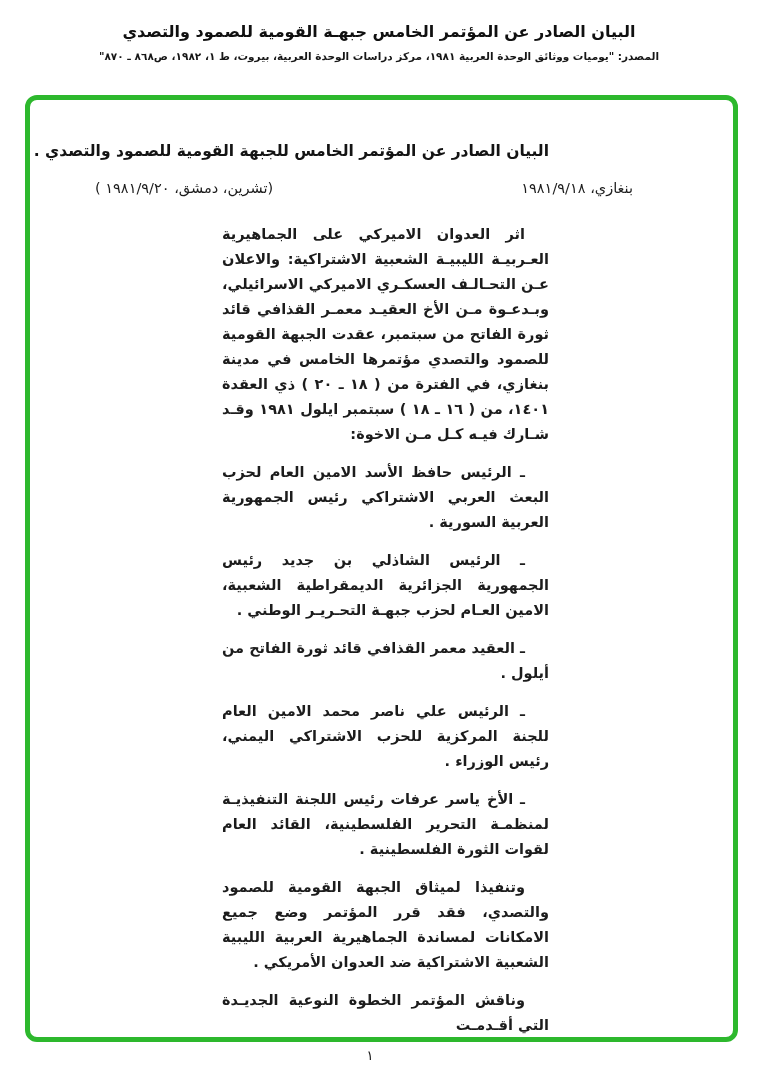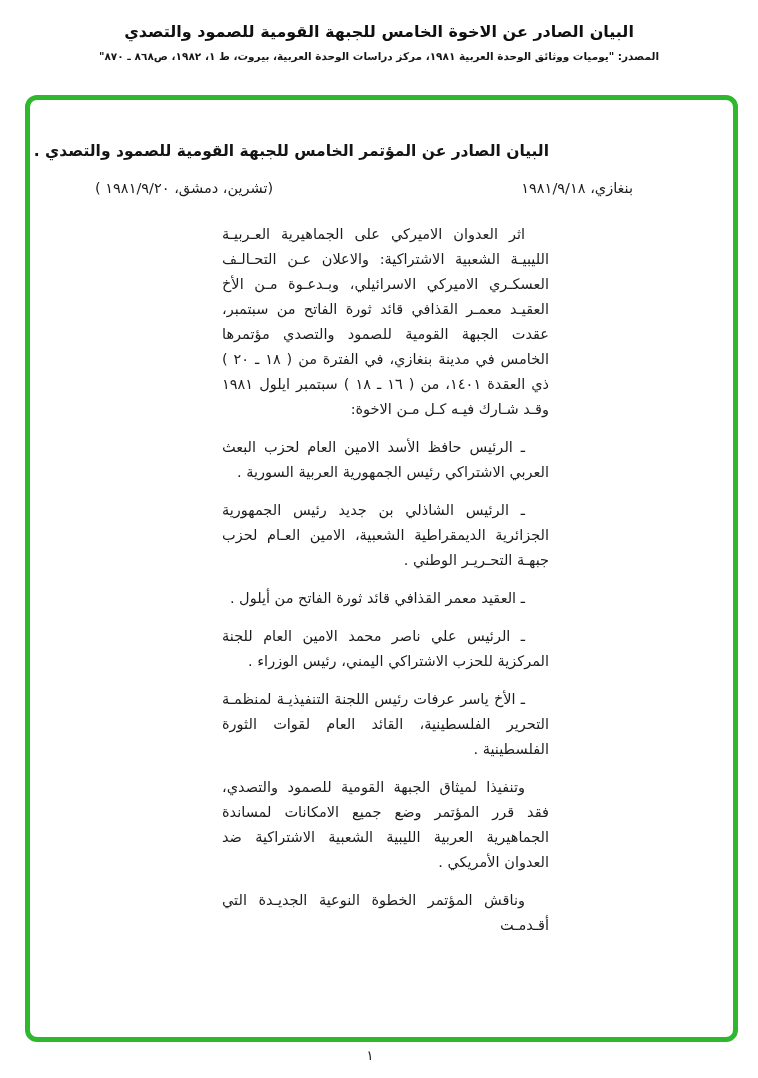--- a/index.html
+++ b/index.html
@@ -60,36 +60,37 @@
     margin: 26px 184px 0 auto;
     direction: rtl;
     text-align: justify;
     font-size: 14.5px;
     line-height: 25px;
     color: #1c1c1c;
   }
   .doc-body p {
     margin: 0 0 13px 8px;
     text-indent: 24px;
+    font-weight: bold;
   }
 
   
   .page-number {
     position: absolute; top: 1048px; left: 0;
     width: 740px; text-align: center;
     font-size: 13px; color: #111111;
   }
 </style>
 </head>
 <body>
 
 <div class="page">
 
   <div class="page-header">
-    <div class="header-title">البيان الصادر عن الاخوة الخامس للجبهة القومية للصمود والتصدي</div>
+    <div class="header-title">البيان الصادر عن المؤتمر الخامس جبهـة القومية للصمود والتصدي</div>
     <div class="header-source">المصدر: "يوميات ووثائق الوحدة العربية ١٩٨١، مركز دراسات الوحدة العربية، بيروت، ط ١، ١٩٨٢، ص٨٦٨ ـ ٨٧٠"</div>
   </div>
 
   <div class="doc-box" style="border-color: rgb(45, 184, 45);">
 
     <div class="doc-title">البيان الصادر عن المؤتمر الخامس للجبهة القومية للصمود والتصدي .</div>
 
     <div class="doc-dateline">
       <span class="dl-right">بنغازي، ١٩٨١/٩/١٨</span>
       <span class="dl-left">(تشرين، دمشق، ١٩٨١/٩/٢٠ )</span>

